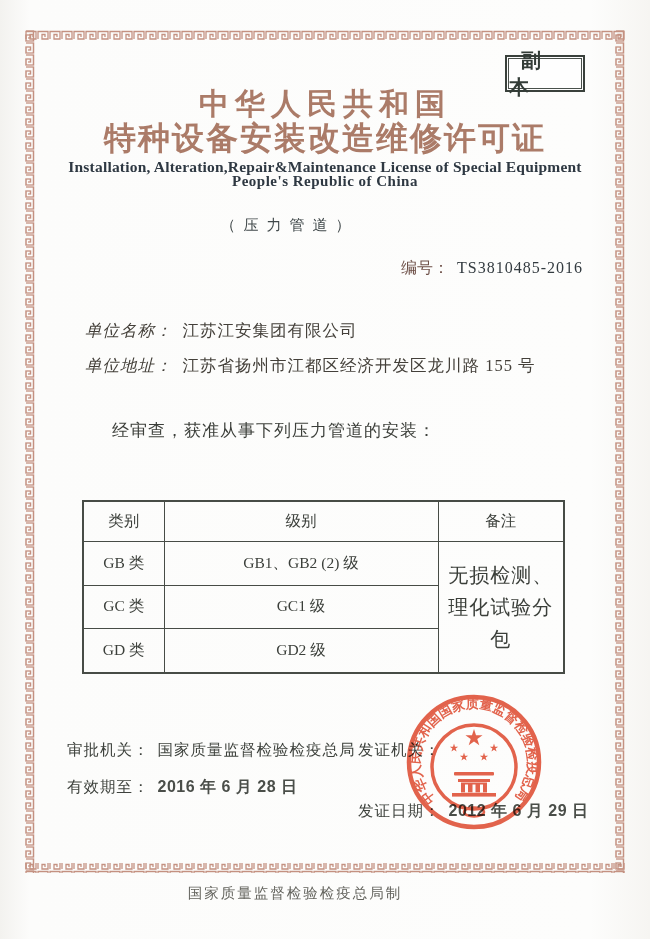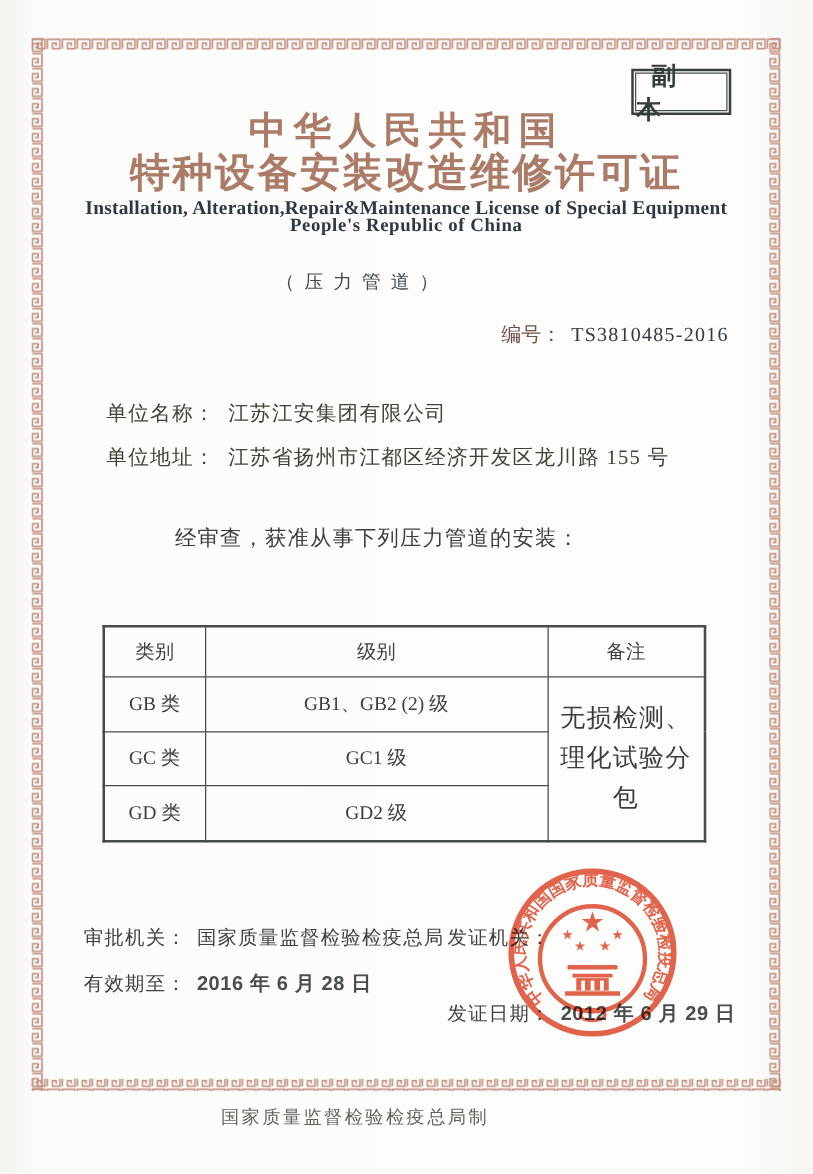--- a/index.html
+++ b/index.html
@@ -29,39 +29,39 @@
   .eng1{position:absolute;left:0;top:158px;width:650px;text-align:center;
     font-size:15.5px;font-weight:bold;color:#2e3842;letter-spacing:0.2px;}
   .eng2{position:absolute;left:0;top:173px;width:650px;text-align:center;
     font-size:15px;font-weight:bold;color:#2e3842;letter-spacing:0.5px;}
   .scope{position:absolute;left:0;top:216px;width:579px;text-align:center;
     font-size:15px;letter-spacing:8px;color:#41494b;}
   .license-line{position:absolute;top:258px;right:67px;font-size:16px;}
   .license-line .lbl{color:#6e5048;margin-right:8px;}
   .license-line .val{color:#333b40;letter-spacing:1px;text-align:right;}
   .field{position:absolute;left:85px;font-size:16.5px;color:#44403a;}
-  .field .lbl{margin-right:10px;letter-spacing:1px;}
+  .field .lbl{margin-right:10px;letter-spacing:1px;font-style:italic;}
   .field .val{letter-spacing:1px;}
-  .statement{position:absolute;left:112px;top:419px;font-size:17px;color:#3c3f3a;letter-spacing:1px;margin-left:28px;}
+  .statement{position:absolute;left:112px;top:419px;font-size:17px;color:#3c3f3a;letter-spacing:1px;}
   table.lic{
     position:absolute;left:82px;top:453px;width:481px;height:172px;
     border-collapse:collapse;table-layout:fixed;
     font-size:15.5px;color:#3b3f3a;
   }
   table.lic td{border:1px solid #474c46;text-align:center;vertical-align:middle;padding:0;}
   table.lic{border:2px solid #474c46;margin-top:47px;}
   td.remark{white-space:pre-line;text-align:left;padding-left:13px;font-size:20px;line-height:1.6;letter-spacing:1px;}
   .flabel{position:absolute;font-size:15.5px;color:#3e423d;letter-spacing:1px;text-align:right;}
   .flabel .lbl{margin-right:8px;}
   .flabel .num{
     font-family:"Liberation Sans","DejaVu Sans",sans-serif;
     font-weight:bold;font-size:16px;color:#4a4e49;letter-spacing:0.5px;
   }
   .made-by{position:absolute;left:0;top:884px;width:568px;text-align:center;
-    font-size:14.5px;color:#64645e;letter-spacing:2px;}
+    font-size:14.5px;color:#64645e;letter-spacing:2px;padding-left:11px;}
   .seal-svg{position:absolute;left:391px;top:679px;mix-blend-mode:multiply;}
 </style>
 </head>
 <body>
 
 <div class="page">
 
   <svg class="frame" width="600" height="843" aria-hidden="true">
     <defs>
       <pattern id="mh" width="12" height="10" patternUnits="userSpaceOnUse">

